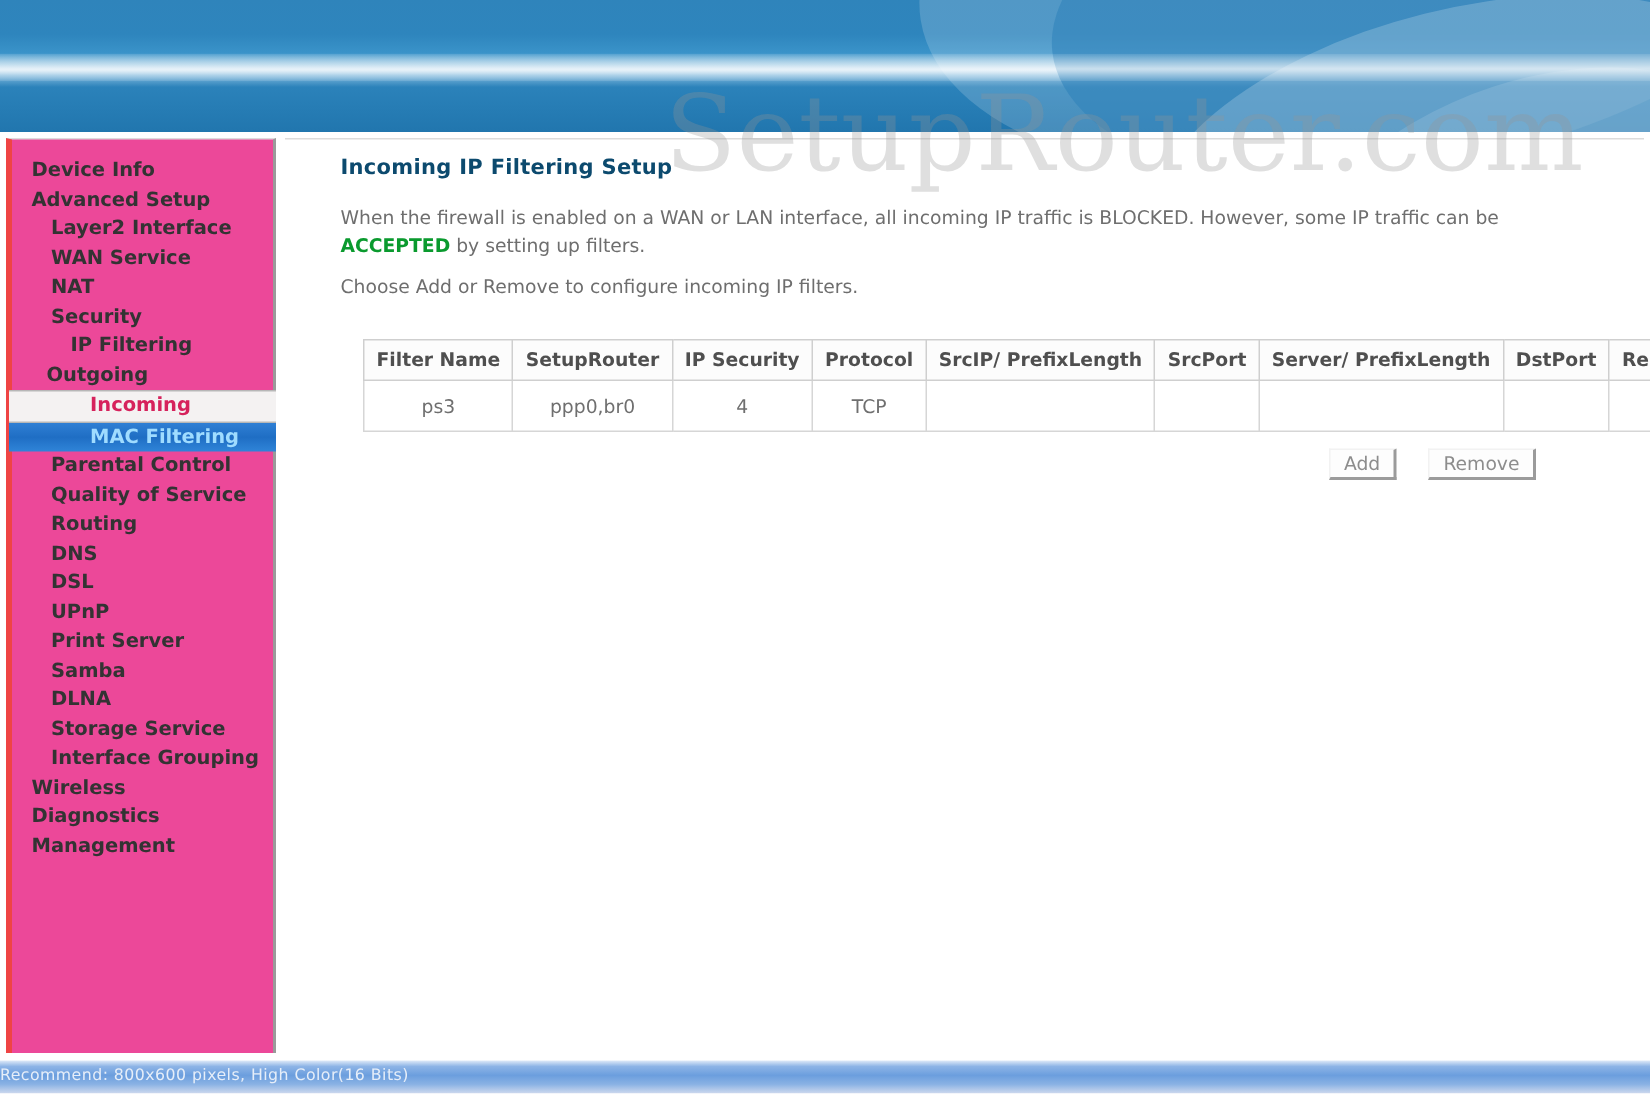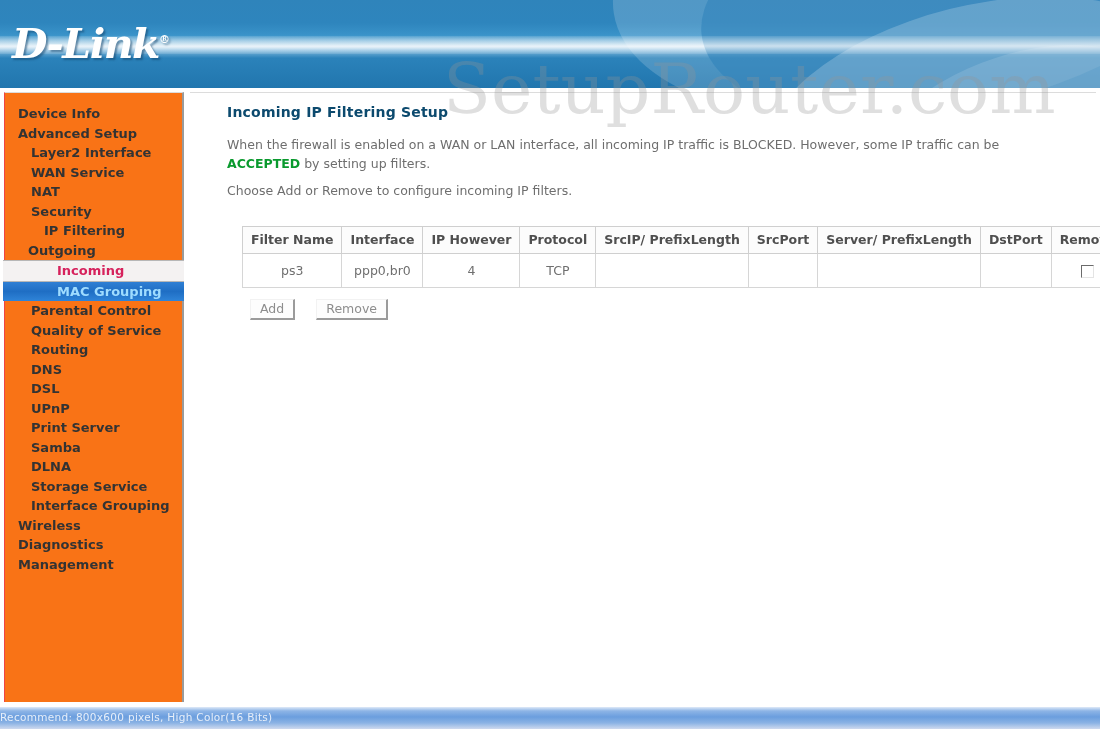--- a/index.html
+++ b/index.html
@@ -116,22 +116,22 @@
     background: #ffffff;
   }
 
   
   #sidebar {
     position: absolute;
     left: 4px;
     top: 4px;
     width: 180px;
     height: 610px;
-    background: #f97316;
-    border-left: 1px solid #ef4444;
+    background: #ec4899;
+    border-left: 4px solid #ef4444;
     border-right: 2px solid #9a9a9a;
     border-top: 1px solid #dcdcdc;
     box-sizing: border-box;
     padding-top: 11px;
     z-index: 3;
   }
   .nav-item {
     font-size: 13px;
     font-weight: bold;
     color: #333333;
@@ -245,21 +245,21 @@
     vertical-align: middle;
     cursor: pointer;
   }
 
   
   #button-row {
     position: absolute;
     left: 52px;
     top: 205px;
     width: 790px;
-    text-align: left;
+    text-align: right;
   }
   .btn {
     display: inline-block;
     font-family: "DejaVu Sans", "Liberation Sans", sans-serif;
     font-size: 12.5px;
     color: #8d8d8d;
     background: #fdfdfd;
     border-top: 1px solid #f2f2f2;
     border-left: 1px solid #f2f2f2;
     border-right: 2px solid #9b9b9b;
@@ -295,38 +295,37 @@
 </style>
 </head>
 <body>
 
 <div id="header">
   <div class="swoosh" id="swoosh-a"></div>
   <div class="swoosh" id="swoosh-b"></div>
   <div class="swoosh" id="swoosh-c"></div>
   <div class="swoosh" id="swoosh-d"></div>
   <div id="header-band"></div>
-  <div id="logo"><span>D-Link</span><span class="tm">®</span></div>
 </div>
 
 <div id="watermark">SetupRouter.com</div>
 
 <div id="page">
 
   <div id="sidebar">
       <div class="nav-item lvl0">Device Info</div>
       <div class="nav-item lvl0">Advanced Setup</div>
       <div class="nav-item lvl1">Layer2 Interface</div>
       <div class="nav-item lvl1">WAN Service</div>
       <div class="nav-item lvl1">NAT</div>
       <div class="nav-item lvl1">Security</div>
       <div class="nav-item lvl2">IP Filtering</div>
       <div class="nav-item lvl3">Outgoing</div>
       <div class="nav-item lvl3 current">Incoming</div>
-      <div class="nav-item lvl3 selected">MAC Grouping</div>
+      <div class="nav-item lvl3 selected">MAC Filtering</div>
       <div class="nav-item lvl1">Parental Control</div>
       <div class="nav-item lvl1">Quality of Service</div>
       <div class="nav-item lvl1">Routing</div>
       <div class="nav-item lvl1">DNS</div>
       <div class="nav-item lvl1">DSL</div>
       <div class="nav-item lvl1">UPnP</div>
       <div class="nav-item lvl1">Print Server</div>
       <div class="nav-item lvl1">Samba</div>
       <div class="nav-item lvl1">DLNA</div>
       <div class="nav-item lvl1">Storage Service</div>
@@ -341,22 +340,22 @@
     <div id="content-title">Incoming IP Filtering Setup</div>
 
     <div id="intro"><span>When the firewall is enabled on a WAN or LAN interface, all incoming IP traffic is BLOCKED. However, some IP traffic can be </span><span class="accent">ACCEPTED</span><span> by setting up filters.</span></div>
 
     <div id="instruction">Choose Add or Remove to configure incoming IP filters.</div>
 
     <table id="filter-table">
       <thead>
         <tr>
             <th>Filter Name</th>
-            <th>Interface</th>
-            <th>IP However</th>
+            <th>SetupRouter</th>
+            <th>IP Security</th>
             <th>Protocol</th>
             <th>SrcIP/ PrefixLength</th>
             <th>SrcPort</th>
             <th>Server/ PrefixLength</th>
             <th>DstPort</th>
             <th>Remove</th>
           </tr>
       </thead>
       <tbody>
           <tr>

